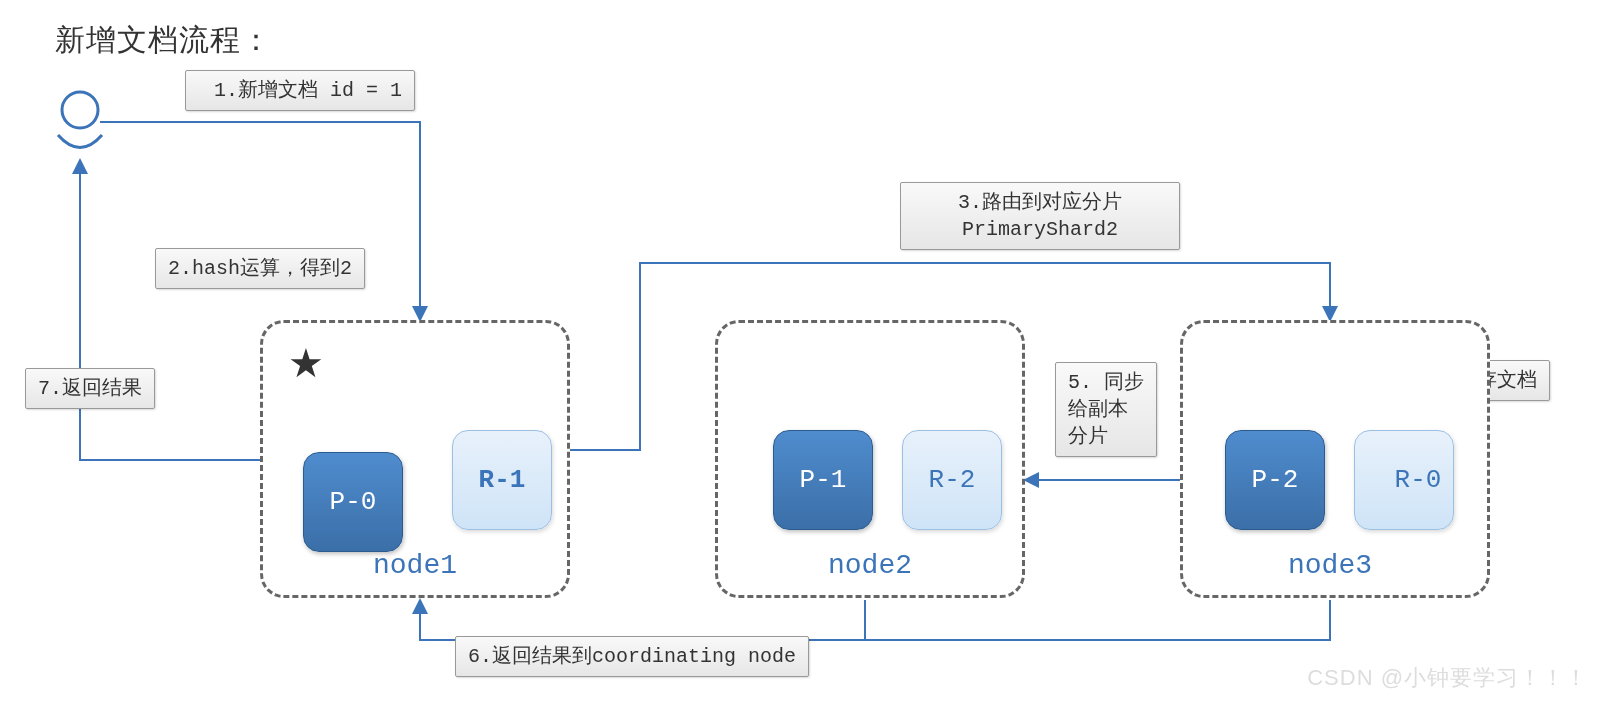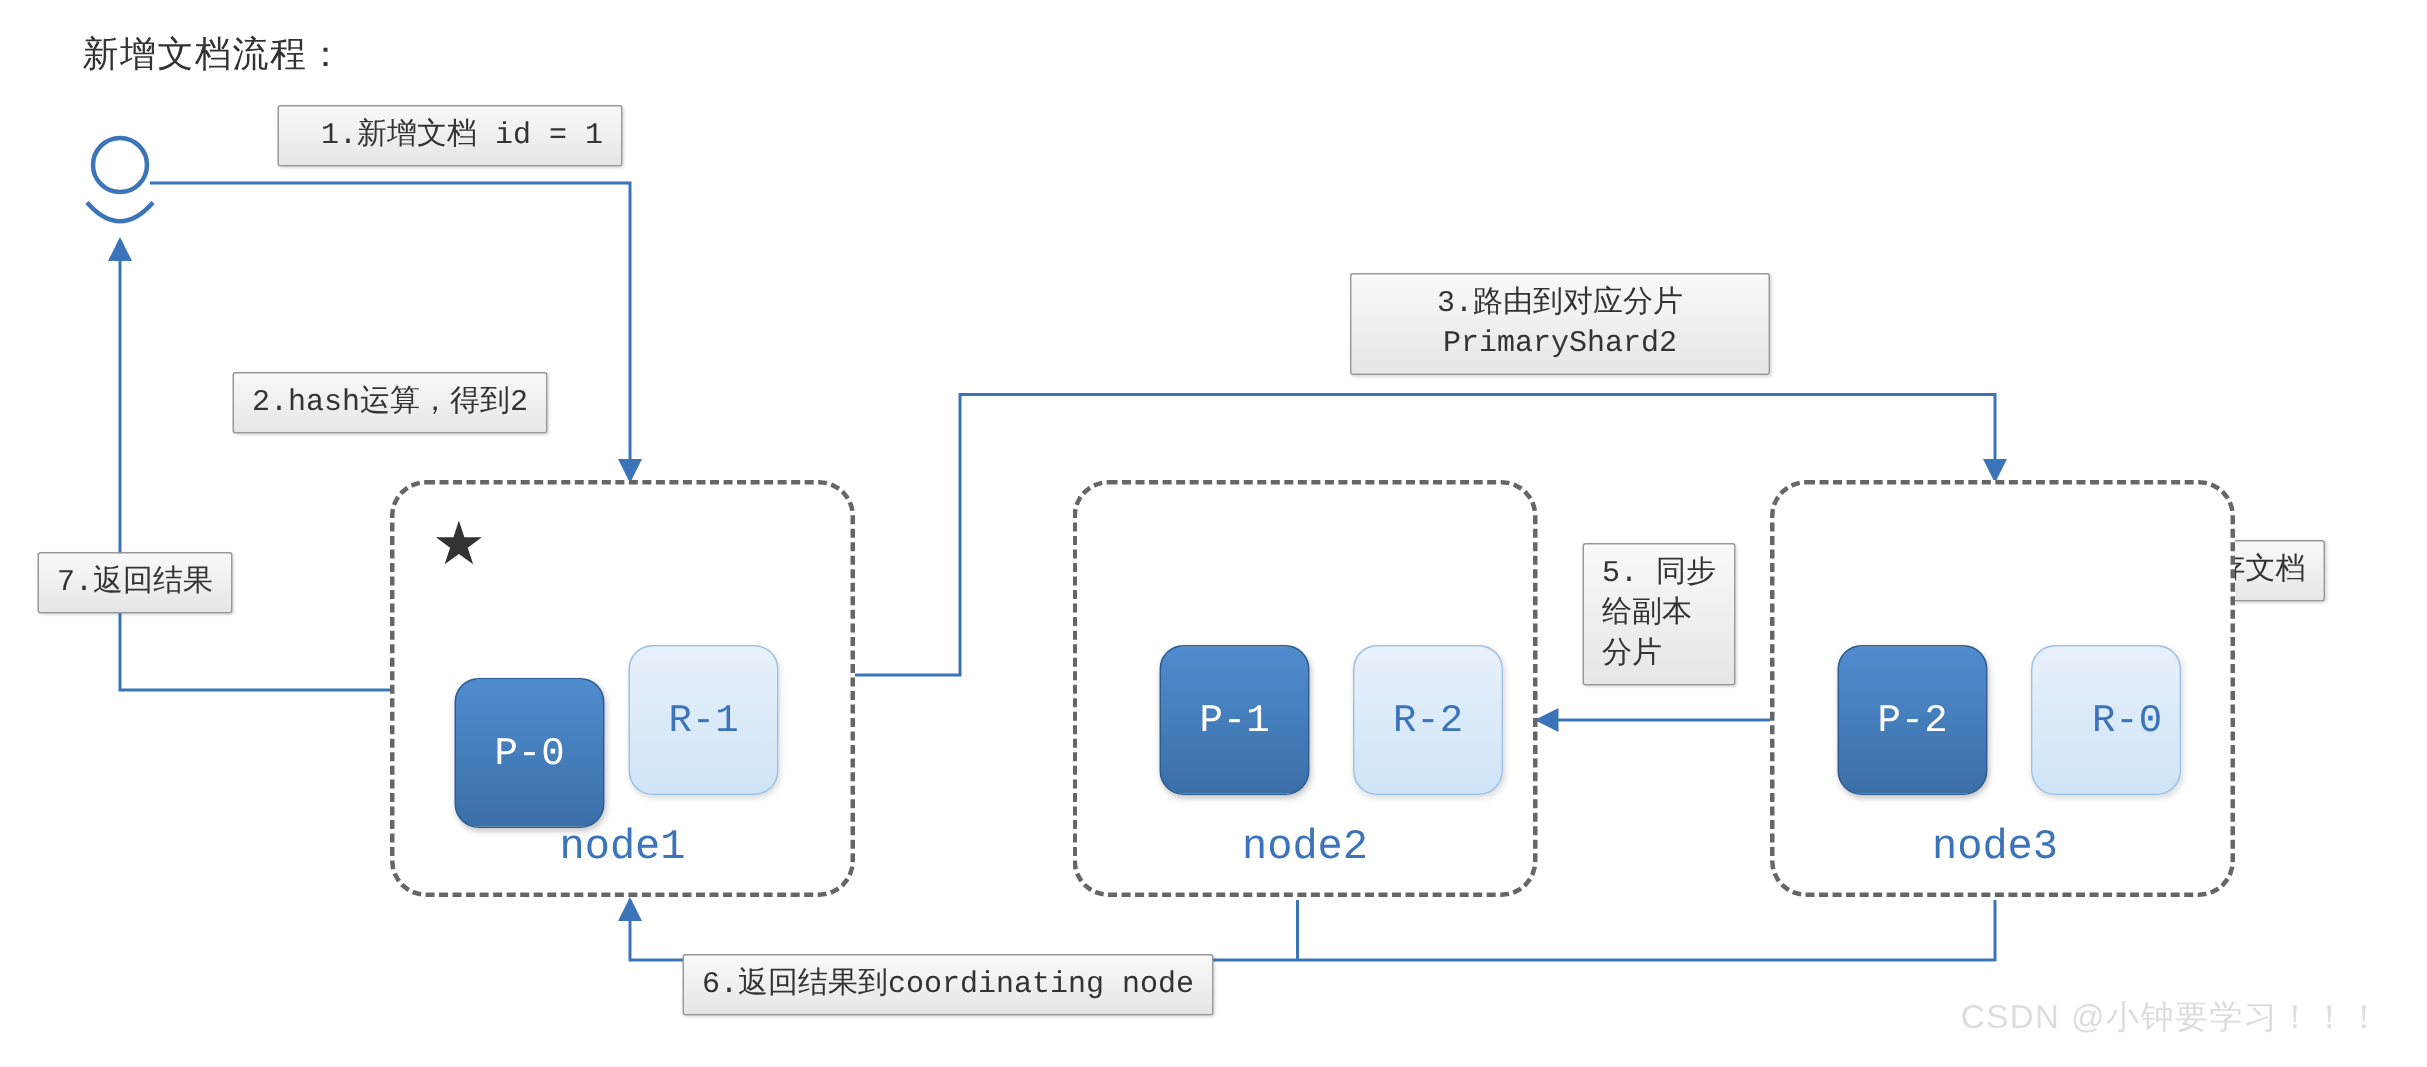--- a/index.html
+++ b/index.html
@@ -7,21 +7,21 @@
     margin: 0;
     font-family: "Microsoft YaHei", "PingFang SC", Arial, sans-serif;
     background: #ffffff;
     width: 1618px;
     height: 711px;
     position: relative;
     overflow: hidden;
   }
   .title {
     position: absolute;
-    font-size: 24px;
+    font-size: 30px;
     color: #333;
     letter-spacing: 1px;
   }
   .step-box {
     position: absolute;
     background: linear-gradient(#f9f9f9, #e6e6e6);
     border: 1px solid #999;
     border-radius: 2px;
     padding: 6px 12px;
     font-family: Consolas, "Courier New", monospace;
@@ -128,21 +128,21 @@
   <div>5. 同步</div>
   <div>给副本</div>
   <div>分片</div>
 </div>
 <div class="step-box" style="left:455px; top:636px;">6.返回结果到coordinating node</div>
 <div class="step-box" style="left:25px; top:368px;">7.返回结果</div>
 
 <div class="node-box" style="left:260px; top:320px; width:310px; height:278px;"></div>
 <div class="star" style="left:288px; top:343px;">★</div>
 <div class="shard primary" style="left:303px; top:452px;">P-0</div>
-<div class="shard replica" style="left:419px; top:430px;">R-1</div>
+<div class="shard replica" style="left:452px; top:430px;font-weight:bold;">R-1</div>
 <div class="node-label" style="left:360px; top:550px; width:110px;">node1</div>
 
 <div class="node-box" style="left:715px; top:320px; width:310px; height:278px;"></div>
 <div class="shard primary" style="left:773px; top:430px;">P-1</div>
 <div class="shard replica" style="left:902px; top:430px;">R-2</div>
 <div class="node-label" style="left:815px; top:550px; width:110px;">node2</div>
 
 <div class="node-box" style="left:1180px; top:320px; width:310px; height:278px;"></div>
 <div class="shard primary" style="left:1225px; top:430px;">P-2</div>
 <div class="shard replica" style="left:1354px; top:430px;padding-left:28px;">R-0</div>

